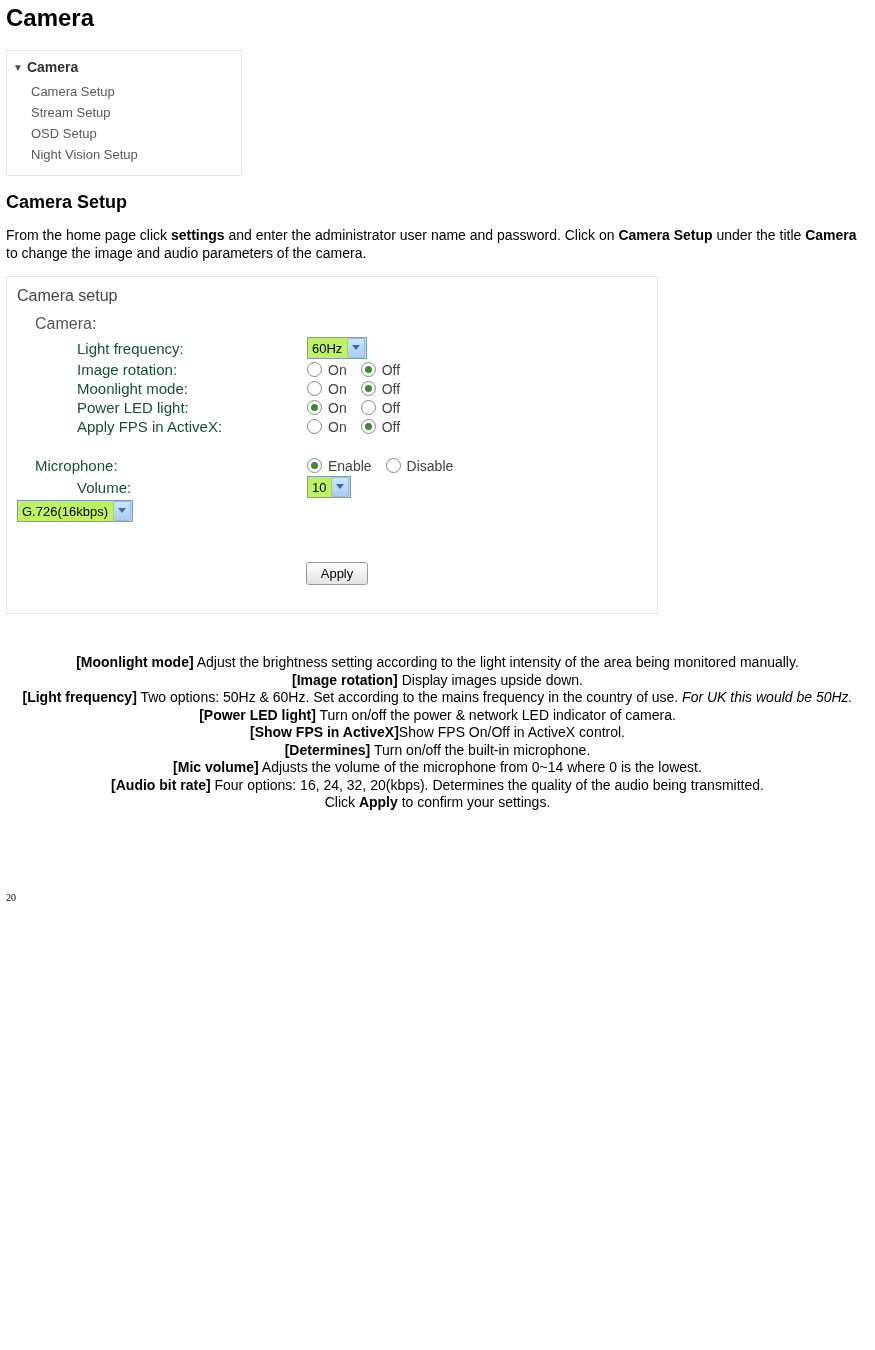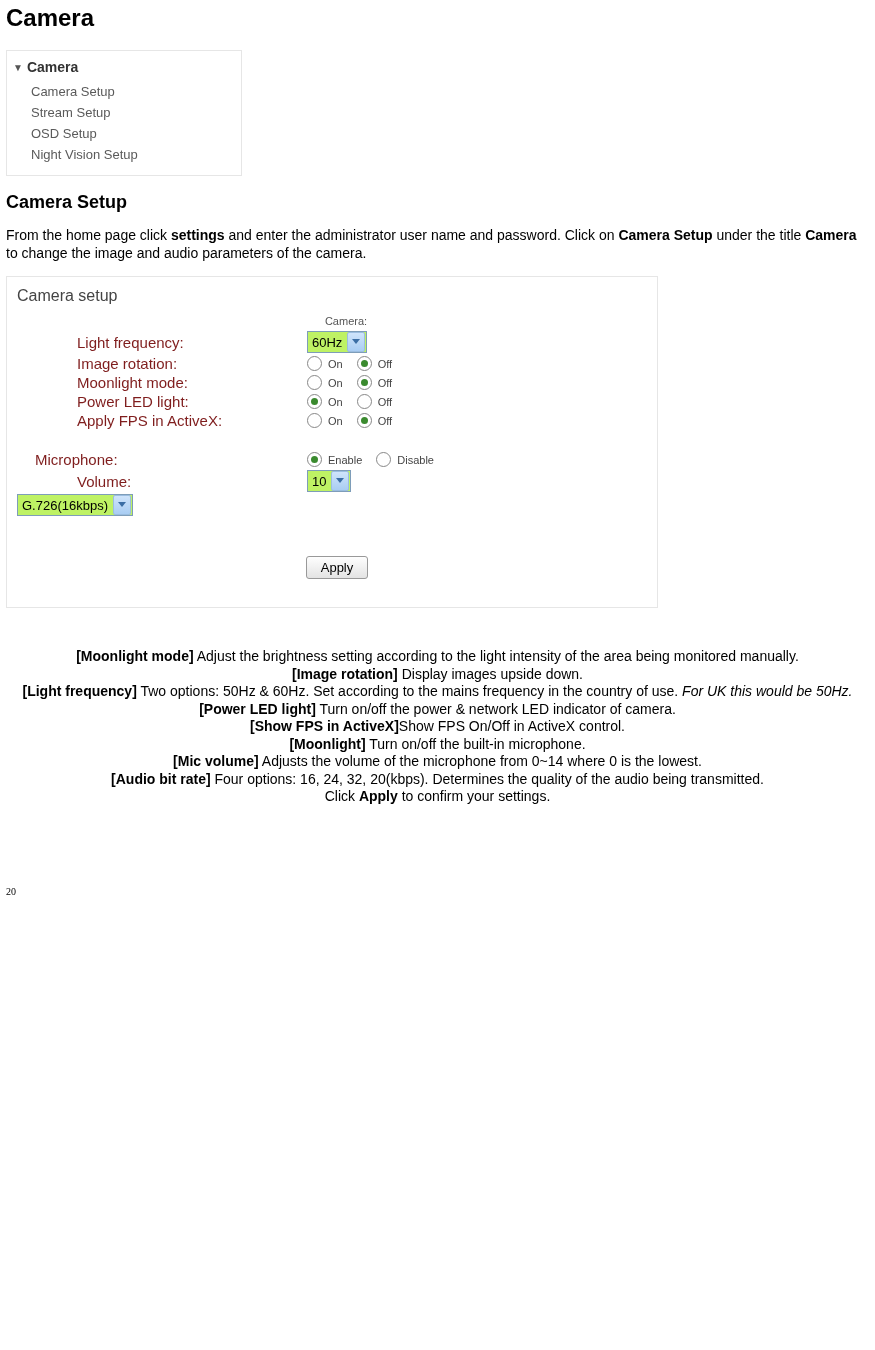--- a/index.html
+++ b/index.html
@@ -57,35 +57,34 @@
     color: #5a5a5a;
     font-size: 15px;
     margin-bottom: 40px;
   }
   .setup-title {
     font-size: 16px;
     margin-bottom: 10px;
     color: #444;
   }
   .group-label {
-    font-size: 11px;
+    font-size: 16px;
     color: #555;
     margin: 0 0 4px 18px;
-    text-align: center;
   }
   .form-row {
     display: flex;
     align-items: center;
     margin: 2px 0;
   }
   .form-row .lbl {
     width: 290px;
     padding-left: 60px;
     box-sizing: border-box;
-    color: #7f1d1d;
+    color: #14532d;
   }
   .form-row .lbl.mic {
     padding-left: 18px;
     width: 290px;
   }
   .ctrl {
     display: flex;
     align-items: center;
     gap: 4px;
   }
@@ -125,21 +124,21 @@
     margin-right: 2px;
   }
   .radio.sel::after {
     content: "";
     width: 7px;
     height: 7px;
     border-radius: 50%;
     background: #3a8a2e;
   }
   .radio-label {
-    font-size: 11px;
+    font-size: 14px;
     color: #444;
     margin-right: 10px;
   }
   .apply-wrap {
     text-align: center;
     margin-top: 40px;
   }
   .apply-btn {
     display: inline-block;
     padding: 3px 14px;
@@ -284,21 +283,21 @@
     <span class="apply-btn">Apply</span>
   </div>
 </div>
 
 <p class="desc-block">
   <b>[Moonlight mode]</b><span> Adjust the brightness setting according to the light intensity of the area being monitored manually.</span><br>
   <b>[Image rotation]</b><span> Display images upside down.</span><br>
   <b>[Light frequency]</b><span> Two options: 50Hz &amp; 60Hz. Set according to the mains frequency in the country of use. </span><i>For UK this would be 50Hz.</i><br>
   <b>[Power LED light]</b><span> Turn on/off the power &amp; network LED indicator of camera.</span><br>
   <b>[Show FPS in ActiveX]</b><span>Show FPS On/Off in ActiveX control.</span><br>
-  <b>[Moonlight]</b><span> Turn on/off the built-in microphone.</span><br>
+  <b>[Determines]</b><span> Turn on/off the built-in microphone.</span><br>
   <b>[Mic volume]</b><span> Adjusts the volume of the microphone from 0~14 where 0 is the lowest.</span><br>
   <b>[Audio bit rate]</b><span> Four options: 16, 24, 32, 20(kbps). Determines the quality of the audio being transmitted.</span>
 </p>
 
 <p class="desc-block footer-text">
   <span>Click </span><b>Apply</b><span> to confirm your settings.</span>
 </p>
 
 <div class="page-num">20</div>
 

